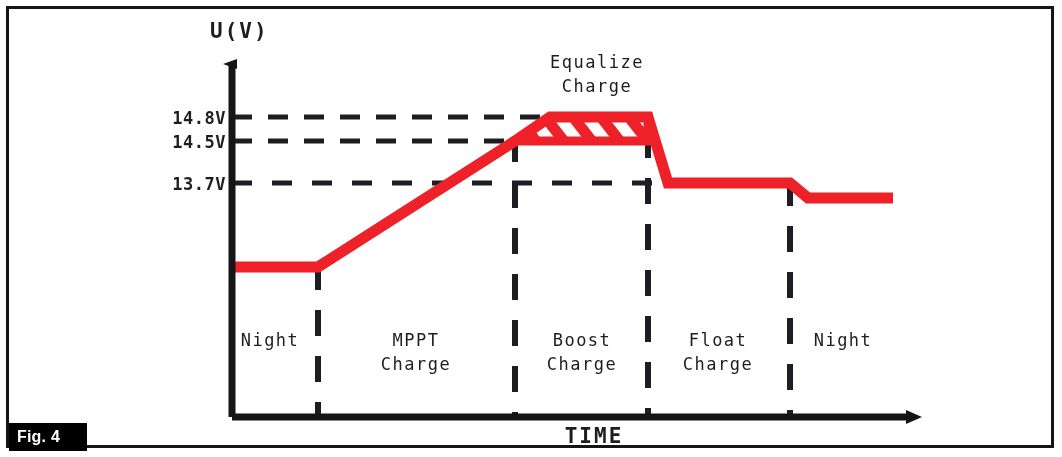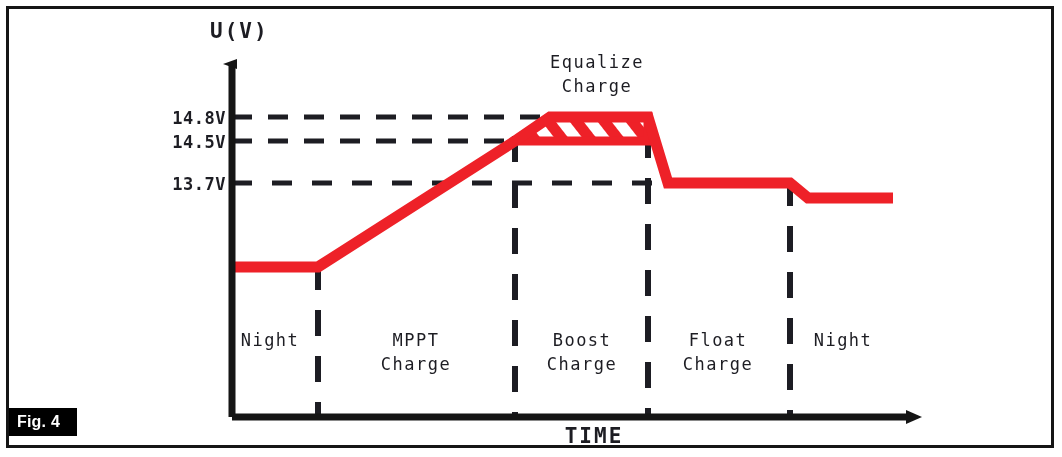--- a/index.html
+++ b/index.html
@@ -30,22 +30,22 @@
   #chart-svg {
     position: absolute;
     left: 0;
     top: 0;
     width: 1062px;
     height: 457px;
   }
   .fig-tag {
     position: absolute;
     left: 9px;
-    top: 408px;
-    width: 68px;
+    top: 423px;
+    width: 78px;
     height: 28px;
     background: #000000;
     color: #ffffff;
     font-family: "Liberation Sans", sans-serif;
     font-size: 16px;
     font-weight: 600;
     display: flex;
     align-items: center;
     padding-left: 8px;
     box-sizing: border-box;

